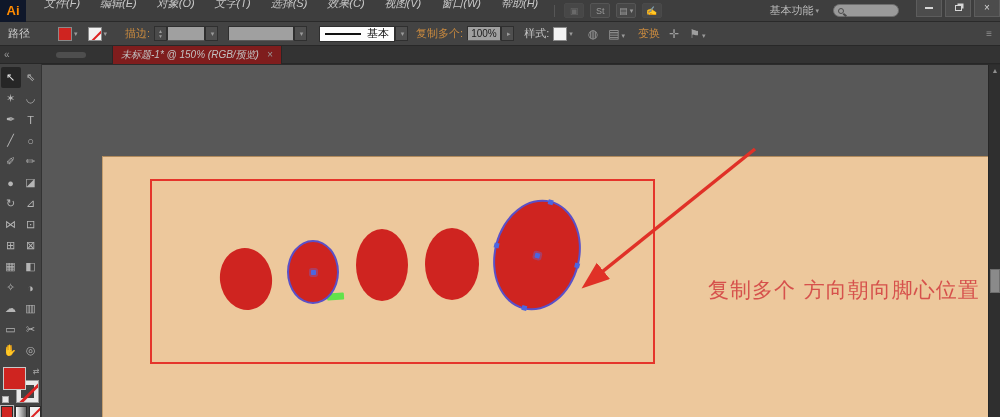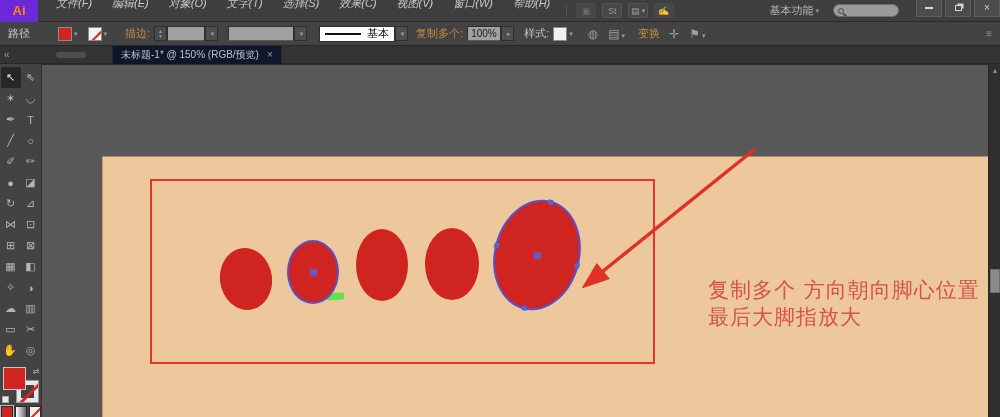--- a/index.html
+++ b/index.html
@@ -6,22 +6,22 @@
     --artboard:#edc89c; --pasteboard:#585858; --red:#cf2420; --outline-red:#e5352b;
     --sel:#5a50c8; --anchor:#4c66e0; --green:#62e24b; --ann:#d6514c; --arrow:#e03127;
     --accent-orange:#c98a3f;
   }
   *{box-sizing:border-box;margin:0;padding:0;}
   html,body{width:1000px;height:417px;overflow:hidden;}
   body{font-family:"Liberation Sans",sans-serif;background:#3e3e3e;position:relative;color:#c9c9c9;}
 
   
   .titlebar{height:22px;display:flex;align-items:center;background:#3e3e3e;border-bottom:1px solid #2a2a2a;font-size:11px;}
-  .ai-logo{width:38px;height:22px;display:flex;align-items:center;justify-content:center;
-    color:#ff8a00;font-weight:bold;font-size:13px;background:#6d28d9;flex:0 0 auto;}
+  .ai-logo{width:26px;height:22px;display:flex;align-items:center;justify-content:center;
+    color:#ff8a00;font-weight:bold;font-size:13px;background:#0f172a;flex:0 0 auto;}
   .menubar{display:flex;align-items:center;margin-left:8px;}
   .menu-item{padding:0 10px;height:37px;line-height:22px;color:#c9c9c9;cursor:default;font-style:italic;}
   .tb-sep{width:1px;height:12px;background:#565656;margin:0 6px;}
   .tb-iconbtn{width:20px;height:15px;border:1px solid #555;background:#474747;border-radius:2px;
     display:flex;align-items:center;justify-content:center;font-size:9px;color:#9a9a9a;margin:0 3px;}
   .tb-iconbtn.dim{color:#6a6a6a;border-color:#4a4a4a;}
   .caret{font-size:7px;color:#9a9a9a;margin-left:2px;}
   .tb-right{margin-left:auto;display:flex;align-items:center;}
   .workspace{display:flex;align-items:center;color:#b9b9b9;margin-right:14px;margin-left:28px;}
   .searchbox{width:66px;height:13px;background:#9a9a9a;border-radius:7px;border:1px solid #6e6e6e;
@@ -51,22 +51,22 @@
   .dropbtn{width:13px;height:15px;background:#4f4f4f;border:1px solid #2f2f2f;display:flex;align-items:center;justify-content:center;}
   .stroke-style{height:16px;background:#fdfdfd;border:1px solid #2f2f2f;display:flex;align-items:center;padding:0 5px;color:#111;}
   .stroke-style .line{width:36px;height:2px;background:#111;margin-right:6px;}
   .ctl-icon{color:#9e9e9e;font-size:12px;margin:0 5px;}
   .panel-end-icon{margin-left:auto;margin-right:8px;color:#8f8f8f;font-size:10px;}
 
   
   .tabbar{height:18px;background:#333333;display:flex;align-items:center;border-bottom:1px solid #272727;}
   .dock-collapse{width:42px;color:#9a9a9a;font-size:10px;padding-left:4px;}
   .grip{width:30px;height:6px;background:#4e4e4e;border-radius:3px;margin-left:14px;}
-  .doc-tab{margin-left:26px;height:18px;background:#0f172a;border-right:1px solid #272727;border-left:1px solid #272727;
-    display:flex;align-items:center;padding:0 8px;font-size:10px;color:#c2c2c2;}
+  .doc-tab{margin-left:26px;height:18px;background:#7f1d1d;border-right:1px solid #272727;border-left:1px solid #272727;
+    display:flex;align-items:center;padding:0 8px;font-size:10px;color:#c2c2c2;font-style:italic;}
   .tab-close{margin-left:8px;color:#9a9a9a;font-size:10px;}
 
   
   .main{position:absolute;left:0;top:64px;width:1000px;height:353px;display:flex;}
   .toolbar{width:42px;height:100%;background:#434343;border-right:1px solid #333;flex:0 0 auto;overflow:hidden;padding-top:3px;}
   #tools-grid{display:grid;grid-template-columns:20px 20px;justify-content:center;}
   .tool{height:21px;display:flex;align-items:center;justify-content:center;color:#b5b5b5;font-size:11px;cursor:default;}
   .tool.active{background:#262626;border-radius:2px;color:#e8e8e8;}
   .fs-block{position:relative;width:36px;height:36px;margin:6px auto 2px auto;}
   .fs-fill{position:absolute;left:0;top:0;width:23px;height:23px;background:var(--red);border:1px solid #c9c9c9;z-index:2;}
@@ -271,20 +271,19 @@
     <svg id="arrow-svg">
       <defs>
         <marker id="ah" markerWidth="9" markerHeight="8" refX="6" refY="3" orient="auto" markerUnits="strokeWidth">
           <path d="M0,0 L8,3 L0,6 z" style="fill:var(--arrow)"></path>
         </marker>
       </defs>
       <line id="arrow-line" style="stroke:var(--arrow);stroke-width:3.5" marker-end="url(#ah)" x1="713" y1="84" x2="545" y2="219"></line>
     </svg>
     <div id="annotation" style="left: 666px; top: 212px;">
       <div>复制多个  方向朝向脚心位置</div>
-      <div>最后大脚指放大</div>
     </div>
     <div class="v-scrollbar">
       <div class="v-scroll-up">▲</div>
       <div id="v-thumb" style="top: 204px;"></div>
     </div>
   </div>
 </div>
 
 </body></html>

